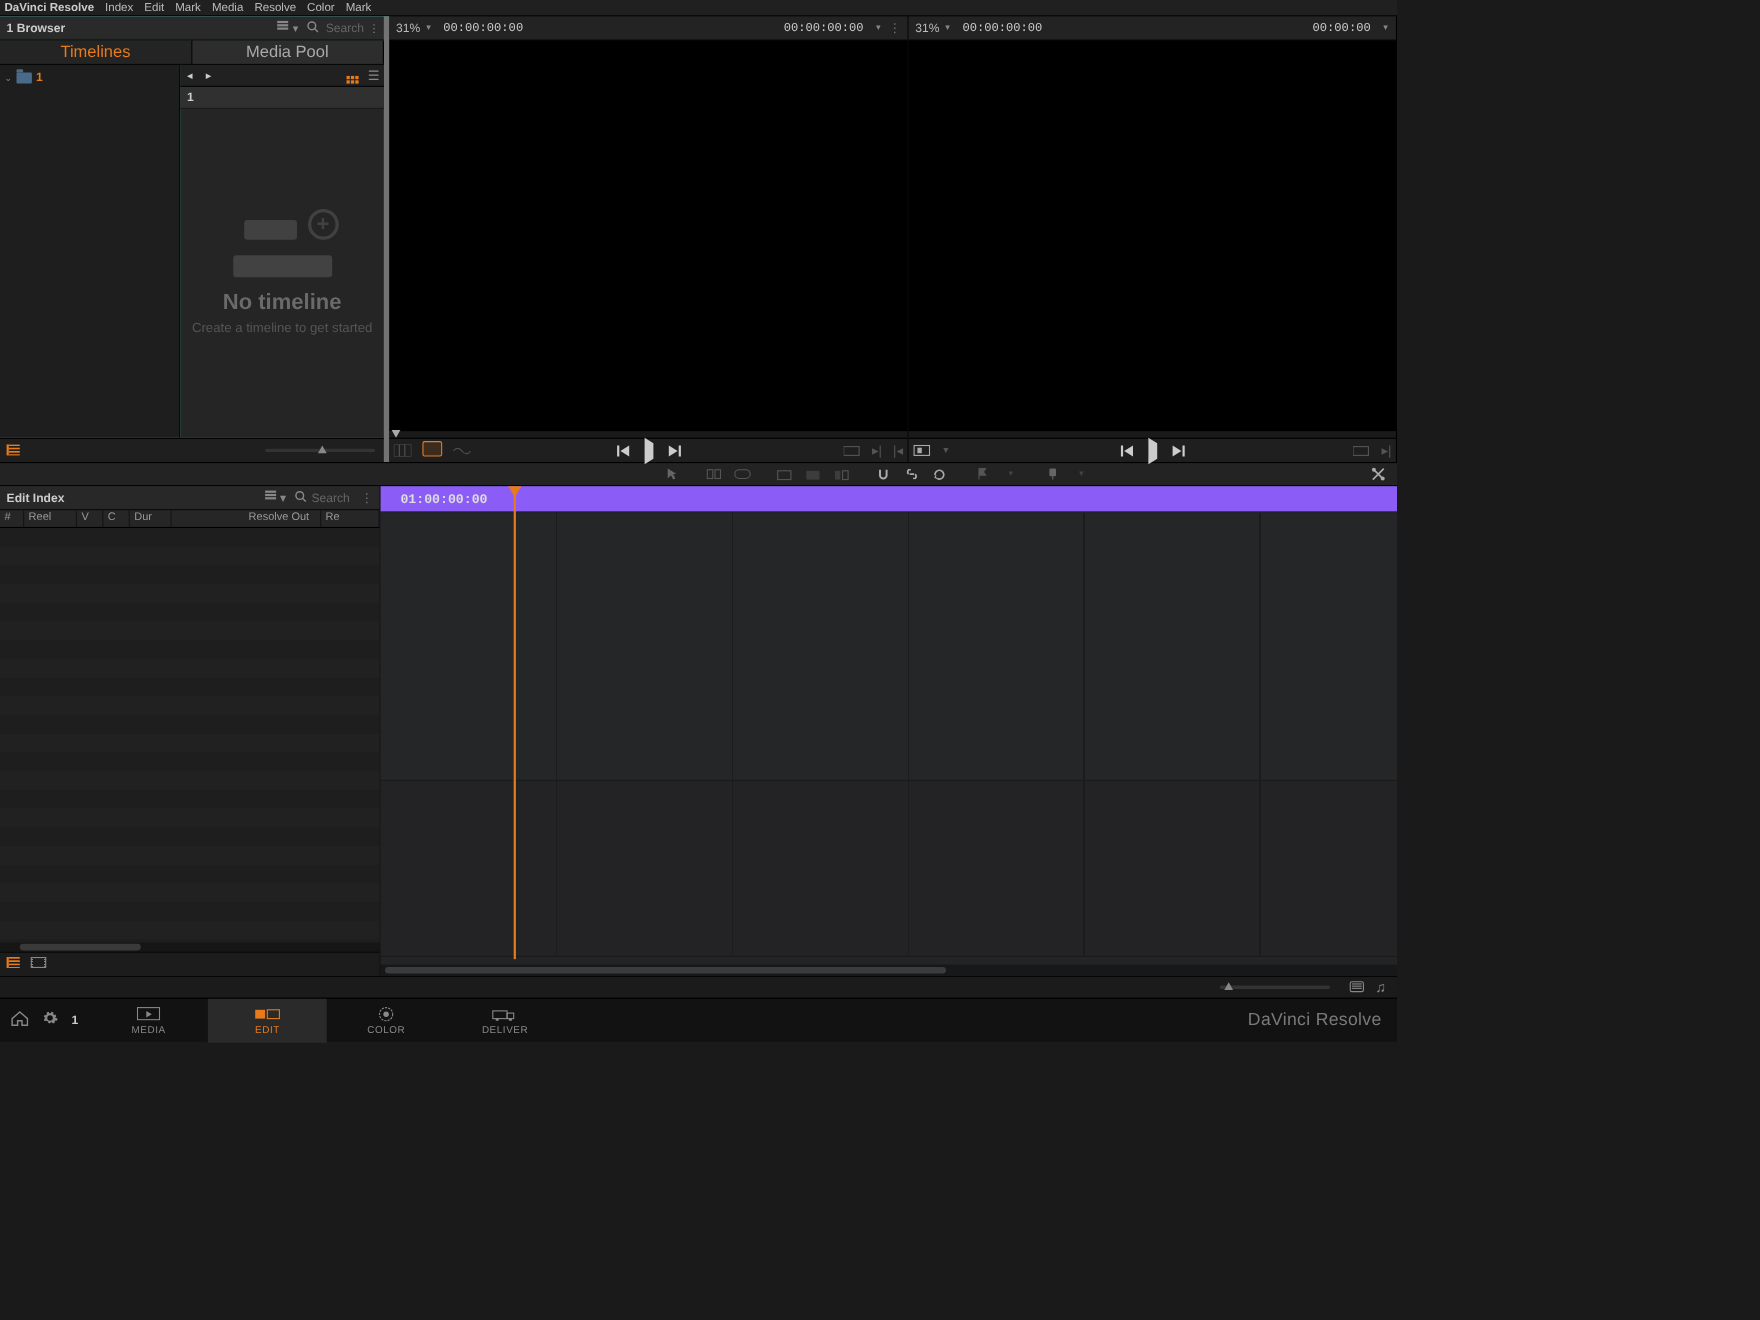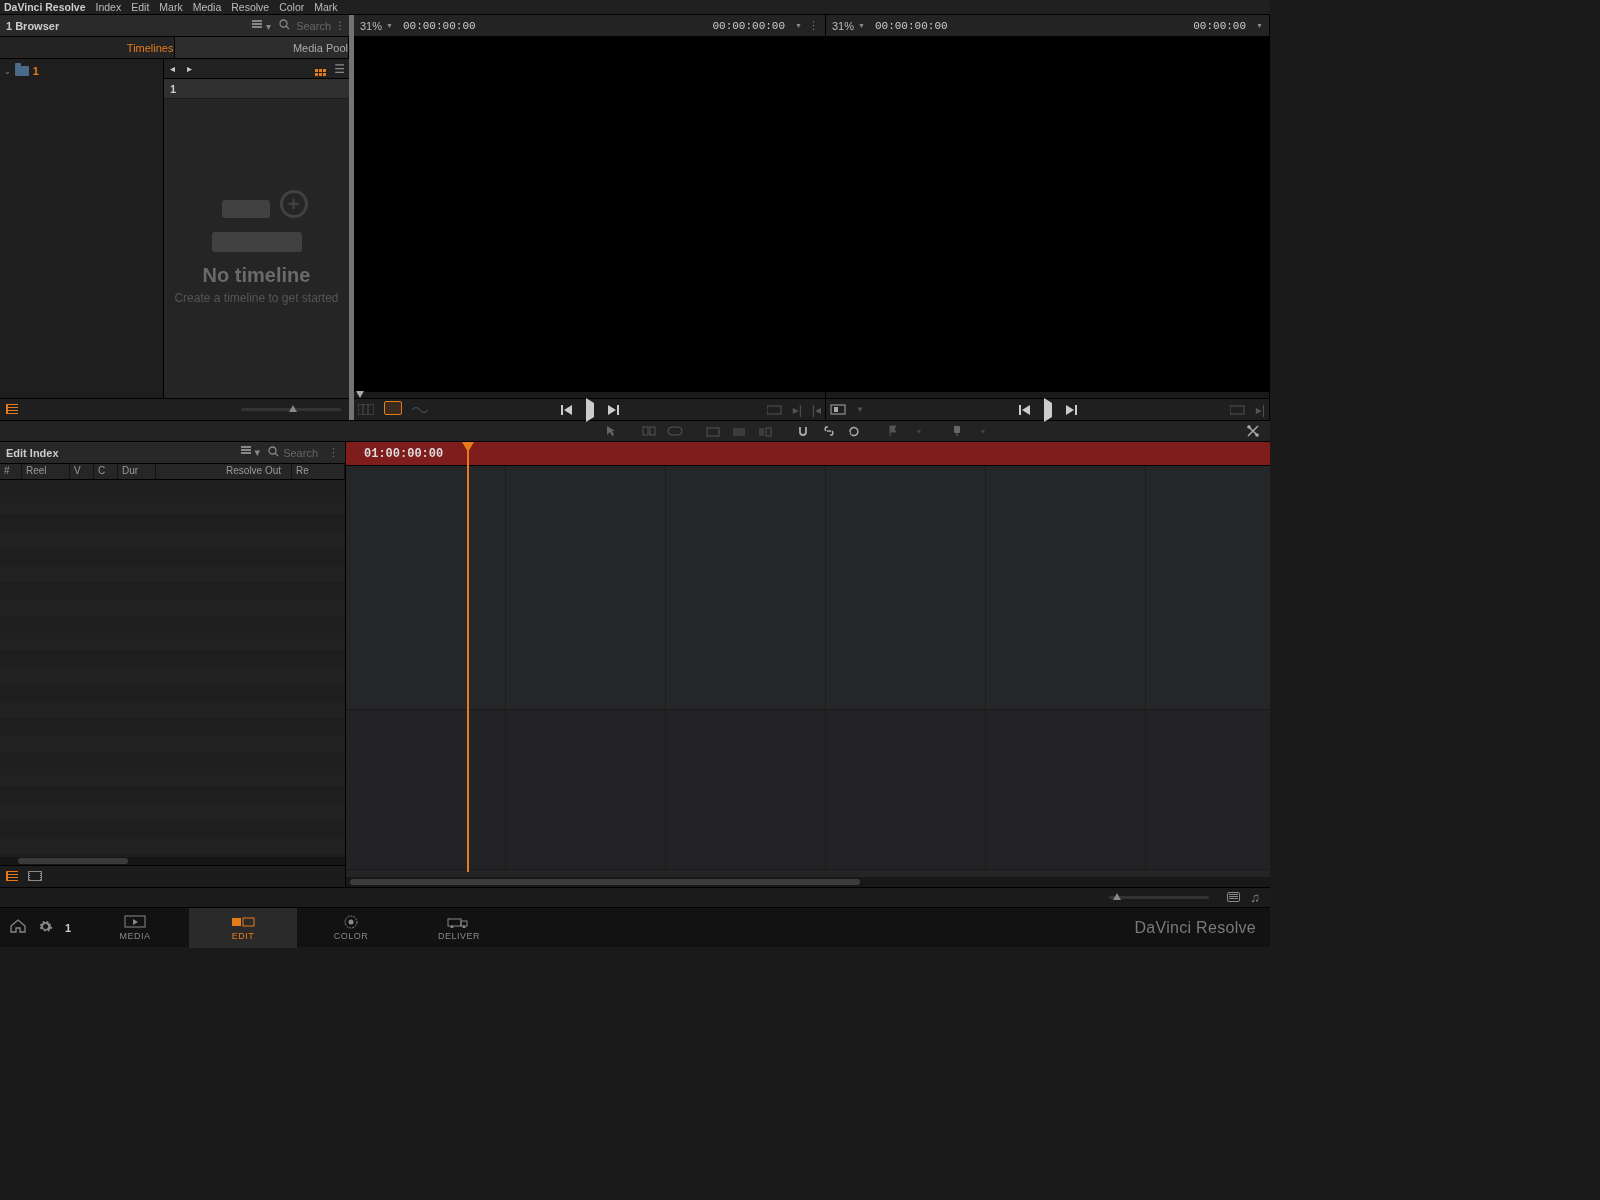--- a/index.html
+++ b/index.html
@@ -12,21 +12,21 @@
 .top { height:406px; display:flex; border-top:1px solid #000; }
 .browser-pane { width:354px; background:#5eead4; border-right:5px solid #737373; display:flex; flex-direction:column; }
 .browser-hdr { height:22px; background:#2a2a2a; display:flex; align-items:center; border-bottom:1px solid #000; font-size:11px; }
 .browser-hdr .title { padding:0 6px; color:#ccc; font-weight:bold; }
 .browser-hdr .spacer { flex:1; }
 .browser-hdr .sort-ico, .browser-hdr .search-ico, .browser-hdr .dots { padding:0 4px; color:#888; font-size:10px; }
 .browser-hdr .search-txt { color:#666; font-size:11px; margin-left:2px; }
 .sorticon { width:14px; height:10px; display:inline-block; position:relative; }
 .sorticon::before { content:""; position:absolute; left:0; top:0; width:10px; height:2px; background:#888; box-shadow:0 3px 0 #888, 0 6px 0 #888; }
 .tabs { height:22px; display:flex; background:#1e1e1e; border-bottom:1px solid #000; }
-.tab { flex:1; text-align:right; line-height:22px; font-size:11px; color:#aaa; border-right:1px solid #000; cursor:pointer; background:#2d2d2d;}
+.tab { flex:1; text-align:center; line-height:22px; font-size:15px; color:#aaa; border-right:1px solid #000; cursor:pointer; background:#2d2d2d;}
 .tab.active { color:#e77b1c; background:#242424; }
 .browser-body { flex:1; display:flex; }
 .folder-tree { width:164px; background:#1e1e1e; border-right:1px solid #000; padding:4px; }
 .tree-row { display:flex; align-items:center; gap:4px; height:16px; font-size:11px; }
 .tree-row .caret { color:#888; font-size:8px; }
 .folder-ico { width:14px; height:10px; background:#4a6a8a; border-radius:1px; position:relative; }
 .folder-ico::before { content:""; position:absolute; top:-3px; left:0; width:6px; height:3px; background:#4a6a8a; border-radius:1px 1px 0 0; }
 .tree-row .fname { color:#e77b1c; font-weight:bold; }
 .clip-area { flex:1; background:#252525; display:flex; flex-direction:column; }
 .clip-tools { height:20px; background:#212121; display:flex; align-items:center; border-bottom:1px solid #000; }
@@ -94,21 +94,21 @@
 .ei-hdr { height:22px; background:#282828; display:flex; align-items:center; border-bottom:1px solid #000; font-size:11px; }
 .ei-hdr .title { padding:0 6px; color:#ccc; font-weight:bold; }
 .ei-cols { height:16px; display:flex; background:#262626; border-bottom:1px solid #000; font-size:10px; color:#999; }
 .ei-cols div { padding:1px 4px; border-right:1px solid #141414; white-space:nowrap; overflow:hidden; }
 .ei-body { flex:1; background:#1e1e1e; background-image:repeating-linear-gradient(#1e1e1e 0 17px,#212121 17px 34px); }
 .ei-scroll-h { height:8px; background:#161616; position:relative; }
 .ei-scroll-h .thumb { position:absolute; left:18px; top:1px; width:110px; height:6px; background:#3a3a3a; border-radius:3px; }
 .ei-foot { height:22px; background:#1c1c1c; border-top:1px solid #000; display:flex; align-items:center; padding:0 6px; gap:10px; }
 
 .timeline { flex:1; background:#222325; display:flex; flex-direction:column; position:relative; }
-.tl-ruler { height:24px; background:#7f1d1d; border-bottom:1px solid #000; position:relative; display:flex; align-items:center;}
+.tl-ruler { height:24px; background:#8b5cf6; border-bottom:1px solid #000; position:relative; display:flex; align-items:center;}
 .tl-ruler .ruler-tc { position:absolute; left:18px; font:bold 12px "Courier New",monospace; color:#ddd; }
 .playhead { position:absolute; left:122px; top:0; }
 .playhead .head { width:0;height:0; border-left:6px solid transparent;border-right:6px solid transparent;border-top:10px solid #e77b1c; margin-left:-6px;}
 .playhead .stem { position:absolute; left:-1px; top:0; width:2px; height:430px; background:#e77b1c; }
 .tl-tracks { flex:1; position:relative; background:#232426; }
 .track { border-bottom:1px solid #1a1a1a; }
 .track.v { height:244px; background:#252628 repeating-linear-gradient(90deg,transparent 0 159px,#1c1c1c 159px 160px); }
 .track.a { height:160px; background:#232325 repeating-linear-gradient(90deg,transparent 0 159px,#1c1c1c 159px 160px); }
 .tl-scroll-h { height:10px; background:#181818; position:relative; }
 .tl-scroll-h .thumb { position:absolute; left:4px; top:2px; width:510px; height:6px; background:#3c3c3c; border-radius:3px; }

